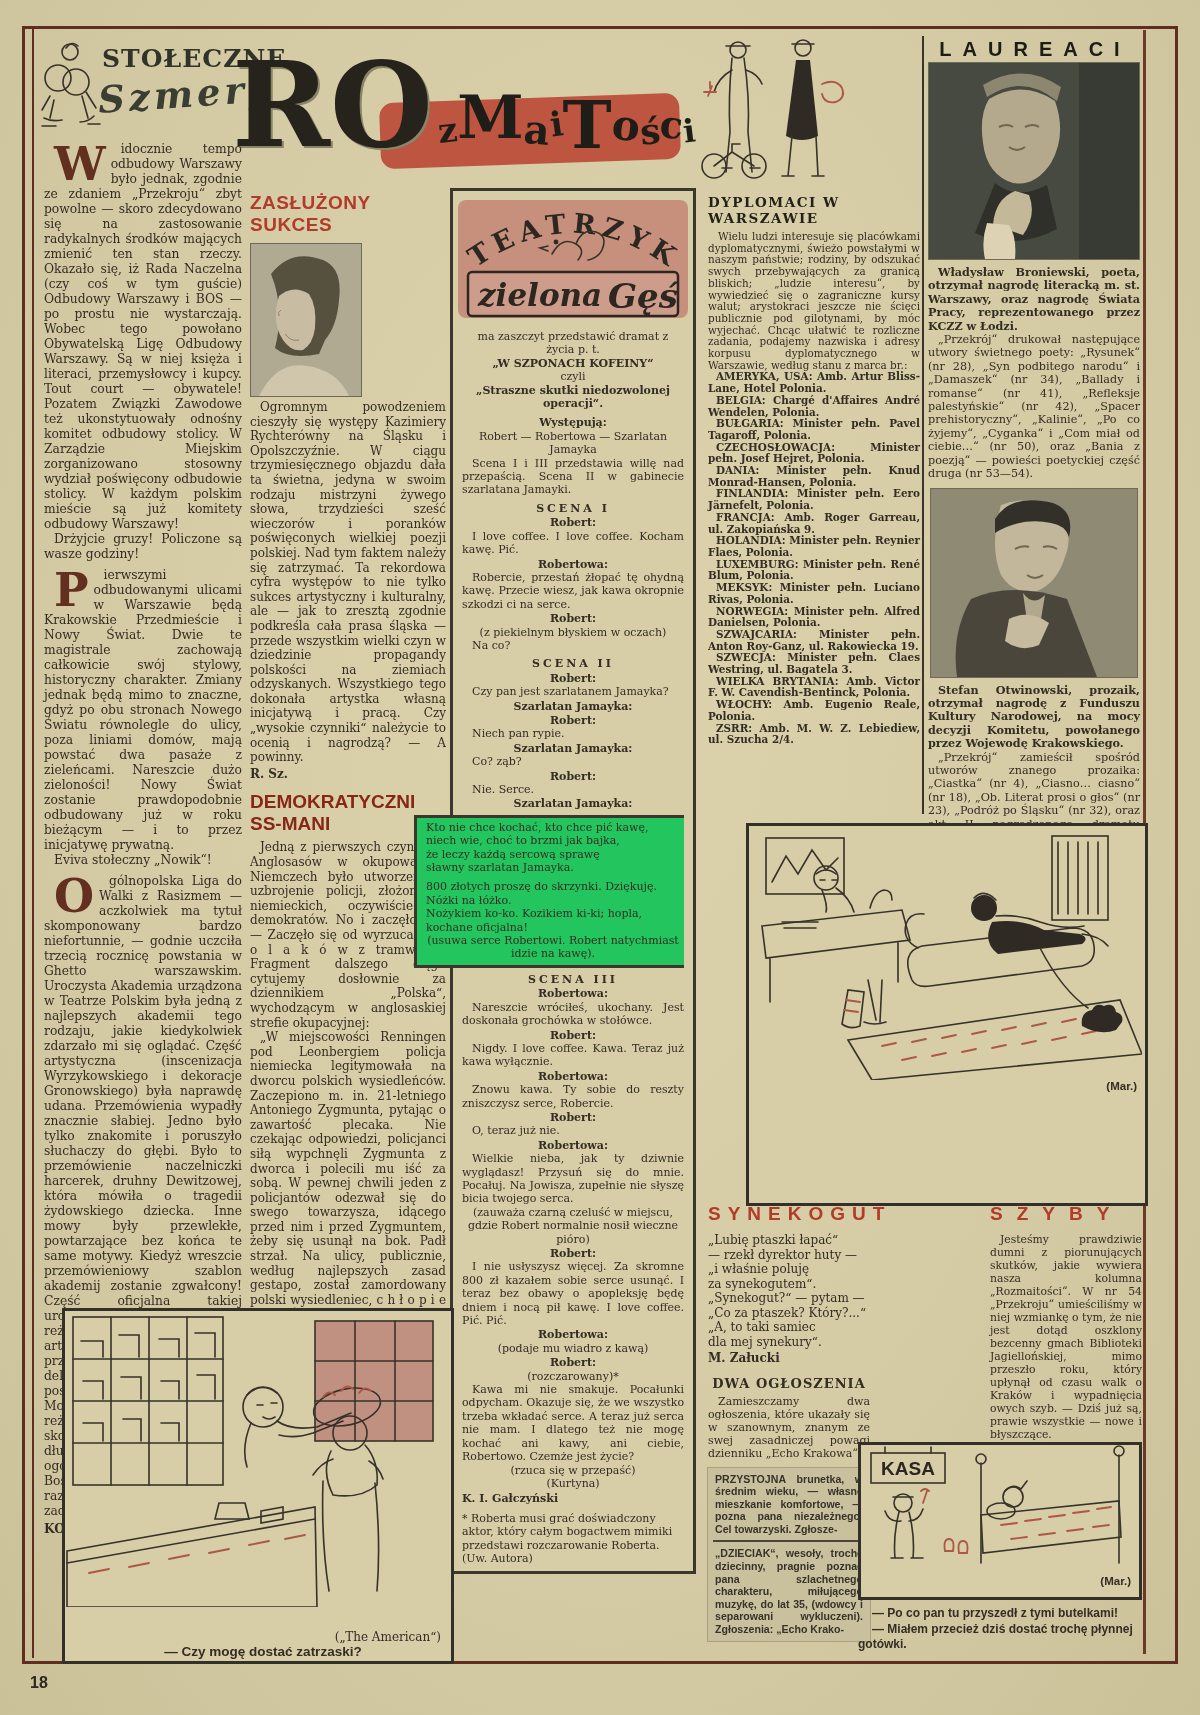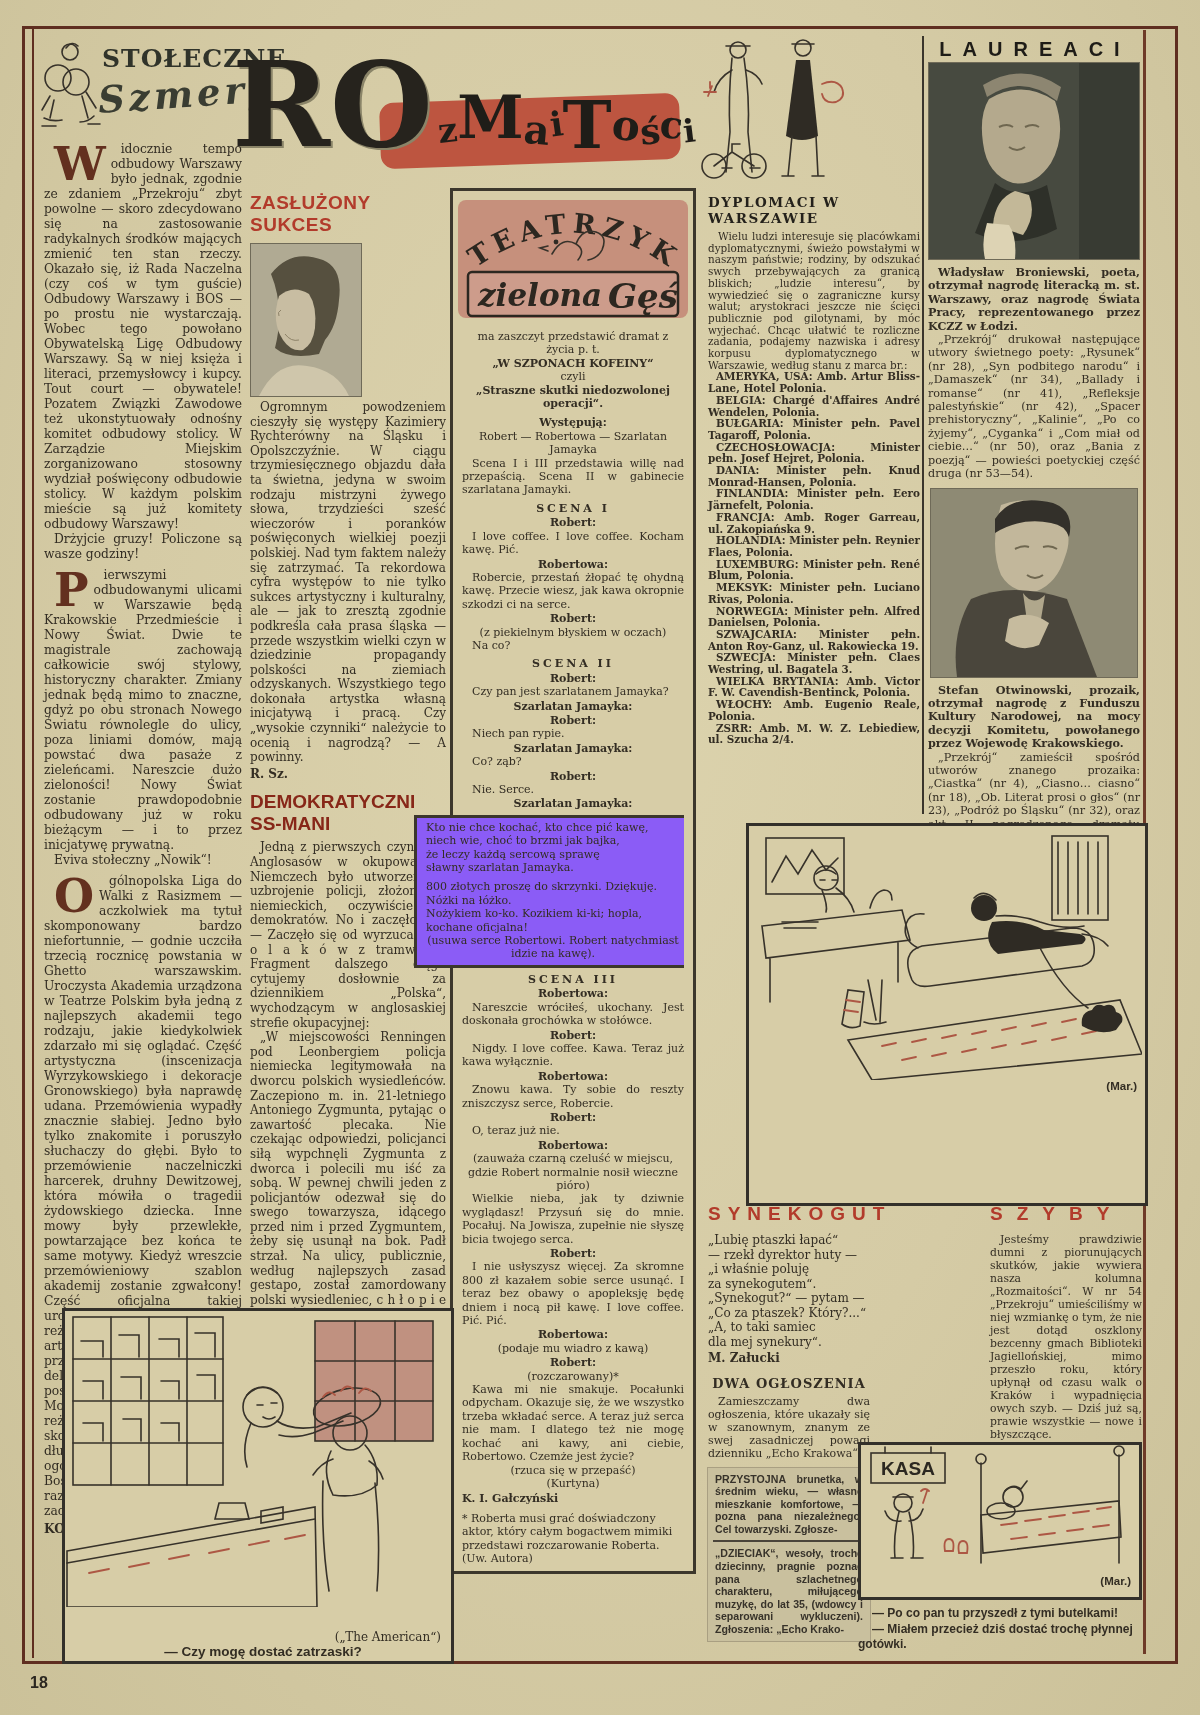--- a/index.html
+++ b/index.html
@@ -48,21 +48,21 @@
     font:bold 20px "Liberation Sans",sans-serif;letter-spacing:11px;color:#1e1c17;}
   
   .col1{position:absolute;left:44px;top:142px;width:198px;font-size:12.3px;line-height:15px;}
   .col2{position:absolute;left:250px;top:192px;width:196px;font-size:12px;line-height:14.6px;}
   .h-red{font:bold 19px "Liberation Sans",sans-serif;color:#b23b2b;letter-spacing:.5px;margin:0 0 4px;}
   .h-dred{font:bold 19px "Liberation Sans",sans-serif;color:#872718;letter-spacing:0;margin:10px 0 5px;}
   .photo{border:1px solid #6f6a58;display:block;}
   .ph-float{float:left;margin:3px 8px 3px 0;}
   .col3{position:absolute;left:450px;top:188px;width:240px;border:3px solid #3c372c;background:#d7cda7;}
   .t3c{padding:4px 9px 6px;font-size:11px;line-height:13.4px;}
-  .wide{margin:4px 0 4px -48px;border:3px solid #3c372c;border-right:none;background:#8b5cf6;
+  .wide{margin:4px 0 4px -48px;border:3px solid #3c372c;border-right:none;background:#22c55e;
     padding:3px 4px 4px 9px;position:relative;}
   .col4{position:absolute;left:708px;top:194px;width:212px;font-size:10.4px;line-height:11.7px;}
   .h-dy{font:bold 13.5px "DejaVu Serif",serif;letter-spacing:1.5px;margin:0 0 5px;text-align:left;color:#24211b;}
   .col5{position:absolute;left:928px;top:62px;width:212px;font-size:11.2px;line-height:13.4px;}
   
   .box{border:3px solid #33302a;background:#d7cda7;position:absolute;}
   .cart-office{left:746px;top:823px;width:396px;height:377px;z-index:6;}
   .cart-shop{left:62px;top:1308px;width:386px;height:350px;z-index:6;}
   .kasa-wrap{position:absolute;left:858px;top:1442px;width:284px;}
   .cart-kasa{position:relative;border:3px solid #33302a;background:#d7cda7;width:278px;height:152px;}
@@ -222,22 +222,22 @@
           <p class="ln scene">SCENA III</p>
           <p class="ln char">Robertowa:</p>
           <p class="ln ">Nareszcie wróciłeś, ukochany. Jest doskonała grochówka w stołówce.</p>
           <p class="ln char">Robert:</p>
           <p class="ln ">Nigdy. I love coffee. Kawa. Teraz już kawa wyłącznie.</p>
           <p class="ln char">Robertowa:</p>
           <p class="ln ">Znowu kawa. Ty sobie do reszty zniszczysz serce, Robercie.</p>
           <p class="ln char">Robert:</p>
           <p class="ln ">O, teraz już nie.</p>
           <p class="ln char">Robertowa:</p>
+          <p class="ln ">Wielkie nieba, jak ty dziwnie wyglądasz! Przysuń się do mnie. Pocałuj. Na Jowisza, zupełnie nie słyszę bicia twojego serca.</p>
           <p class="ln par">(zauważa czarną czeluść w miejscu, gdzie Robert normalnie nosił wieczne pióro)</p>
-          <p class="ln ">Wielkie nieba, jak ty dziwnie wyglądasz! Przysuń się do mnie. Pocałuj. Na Jowisza, zupełnie nie słyszę bicia twojego serca.</p>
           <p class="ln char">Robert:</p>
           <p class="ln ">I nie usłyszysz więcej. Za skromne 800 zł kazałem sobie serce usunąć. I teraz bez obawy o apopleksję będę dniem i nocą pił kawę. I love coffee. Pić. Pić.</p>
           <p class="ln char">Robertowa:</p>
           <p class="ln par">(podaje mu wiadro z kawą)</p>
           <p class="ln char">Robert:</p>
           <p class="ln par">(rozczarowany)*</p>
           <p class="ln ">Kawa mi nie smakuje. Pocałunki odpycham. Okazuje się, że we wszystko trzeba wkładać serce. A teraz już serca nie mam. I dlatego też nie mogę kochać ani kawy, ani ciebie, Robertowo. Czemże jest życie?</p>
           <p class="ln par">(rzuca się w przepaść)</p>
           <p class="ln par">(Kurtyna)</p>
           <p class="ln sig">K. I. Gałczyński</p>

